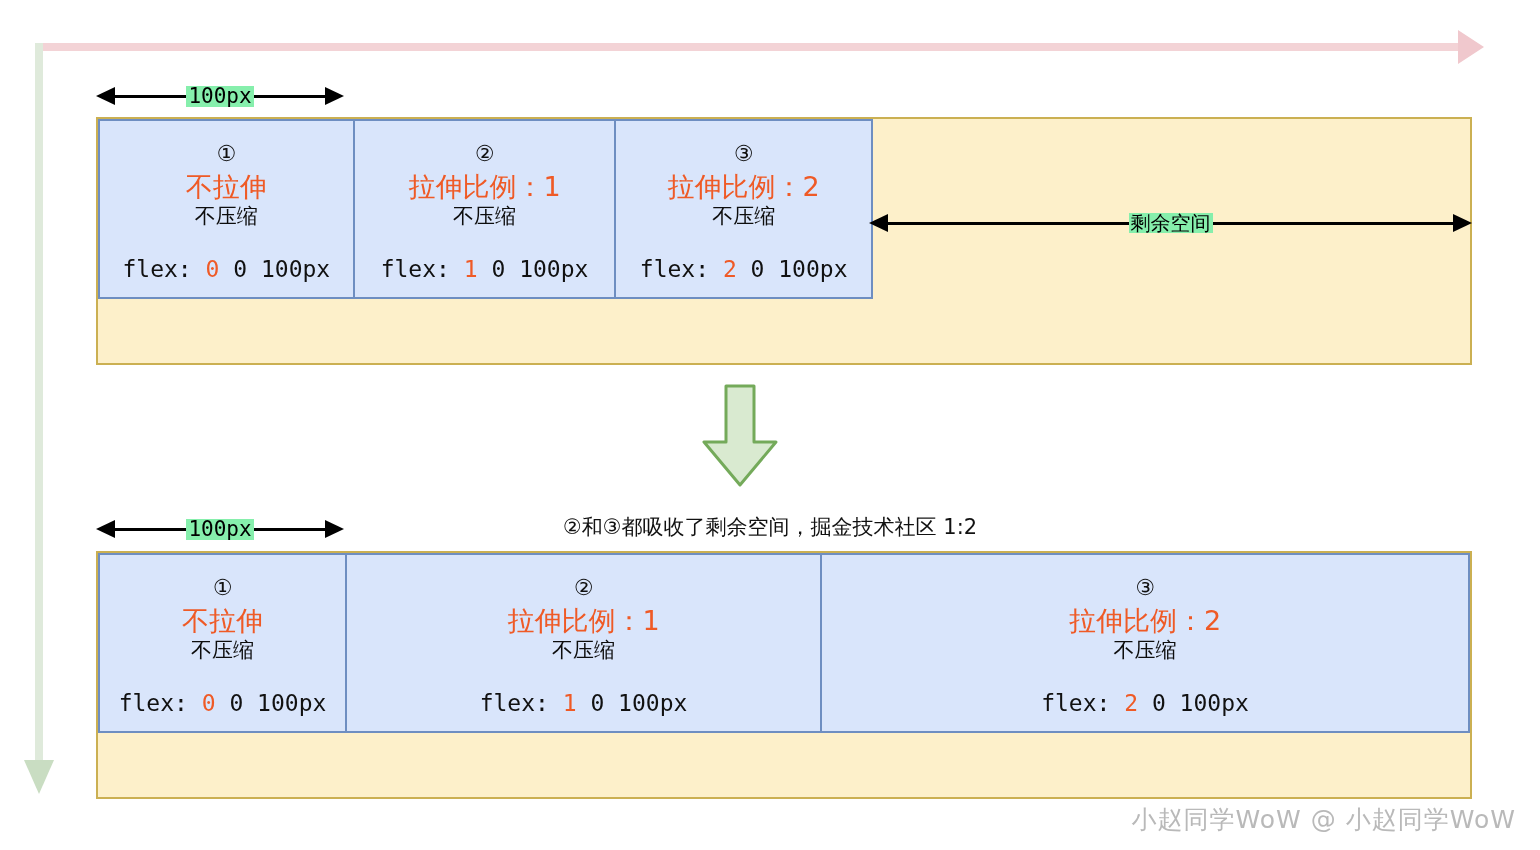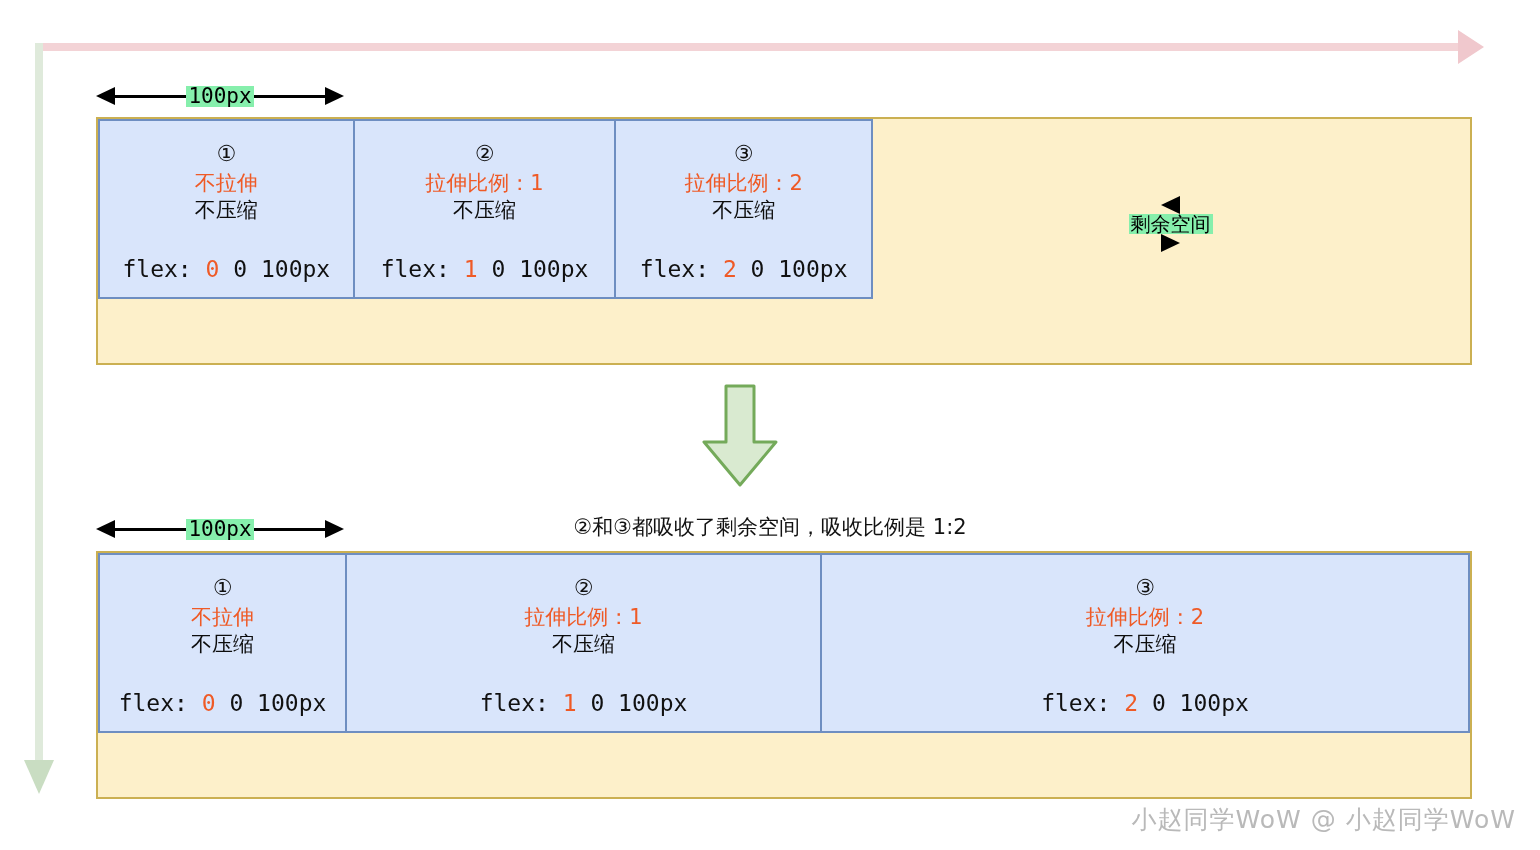--- a/index.html
+++ b/index.html
@@ -87,21 +87,21 @@
     white-space: nowrap;
     font-family: "DejaVu Sans Mono", "Liberation Mono", monospace;
   }
   .measure .cap.cn {
     font-family: "DejaVu Sans", "Liberation Sans", sans-serif;
     font-size: 20px;
   }
 
   #measure-top-100   { left: 96px;  top: 85px;  width: 248px; }
   #measure-bottom-100{ left: 96px;  top: 518px; width: 248px; }
-  #measure-remaining { left: 869px; top: 196px; width: 603px; flex-direction: column; }
+  #measure-remaining { left: 869px; top: 212px; width: 603px; }
 
   
   .flex-container {
     position: absolute;
     background: #fdf0ca;
     border: 2px solid #cbb052;
     box-sizing: border-box;
   }
   #container-before { left: 96px; top: 117px; width: 1376px; height: 248px; }
   #container-after  { left: 96px; top: 551px; width: 1376px; height: 248px; }
@@ -129,34 +129,34 @@
   .flex-item:first-child { margin-left: 0; }
 
   .item-index {
     font-size: 22px;
     color: #111;
     line-height: 1;
     margin-top: 22px;
     font-family: "DejaVu Sans", "Liberation Sans", sans-serif;
   }
   .item-grow {
-    font-size: 21px;
+    font-size: 27px;
     color: #ef5a26;
     line-height: 1.25;
     margin-top: 5px;
     white-space: nowrap;
     font-family: "DejaVu Sans", "Liberation Sans", sans-serif;
   }
   .item-shrink {
     font-size: 21px;
     color: #0d0d0d;
     line-height: 1.25;
     margin-top: 1px;
     white-space: nowrap;
-    font-family: Liberation Serif, serif;
+    font-family: Liberation Mono, monospace;
   }
   .item-code {
     position: absolute;
     bottom: 16px;
     left: 0;
     width: 100%;
     text-align: center;
     font-size: 23px;
     line-height: 1;
     color: #111;
@@ -247,21 +247,21 @@
   <span class="ln"></span>
   <span class="cap cn">剩余空间</span>
   <span class="ln"></span>
   <span class="head-r"></span>
 </div>
 
 <svg id="transition-arrow" viewBox="0 0 82 104">
   <polygon points="27,2 55,2 55,58 77,58 41,101 5,58 27,58" fill="#d9ead0" stroke="#74aa5a" stroke-width="3" stroke-linejoin="round"></polygon>
 </svg>
 
-<div id="absorb-note">②和③都吸收了剩余空间，吸收比例是 1:2</div>
+<div id="absorb-note">②和③都吸收了剩余空间，掘金技术社区 1:2</div>
 
 <div class="measure" id="measure-bottom-100">
   <span class="head-l"></span>
   <span class="ln"></span>
   <span class="cap">100px</span>
   <span class="ln"></span>
   <span class="head-r"></span>
 </div>
 
 <div class="flex-container" id="container-after">

